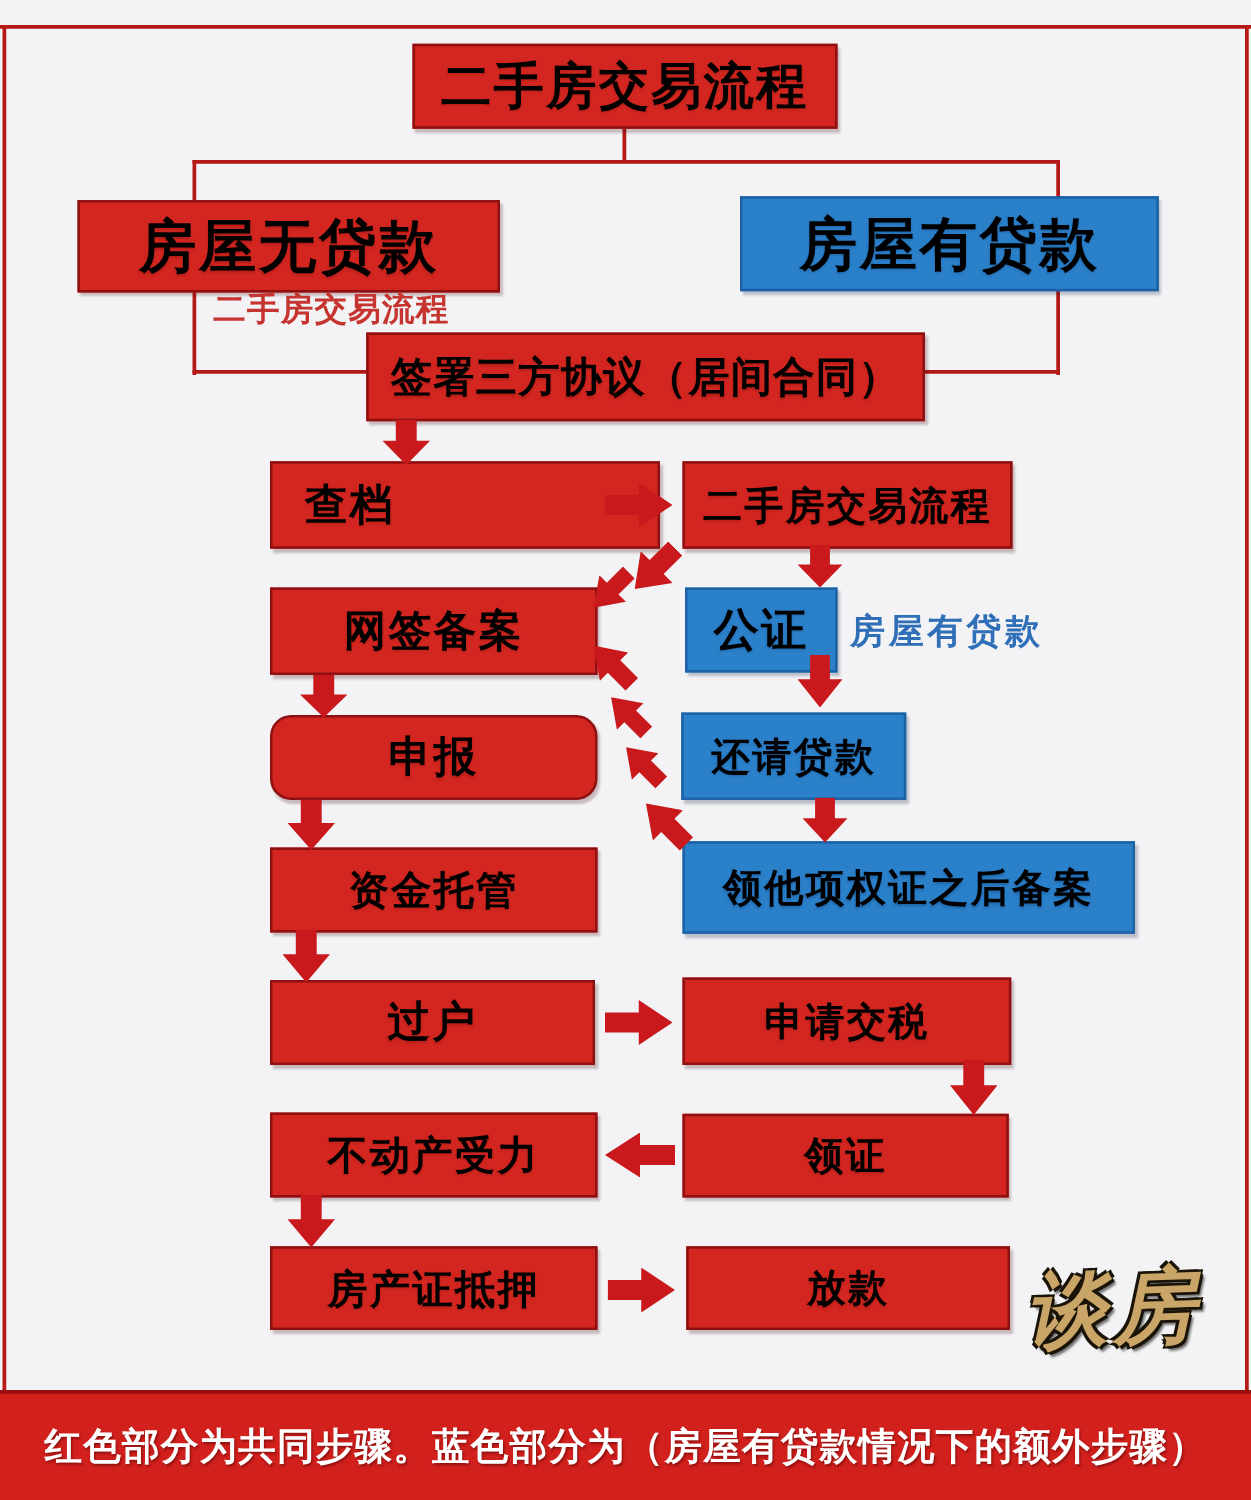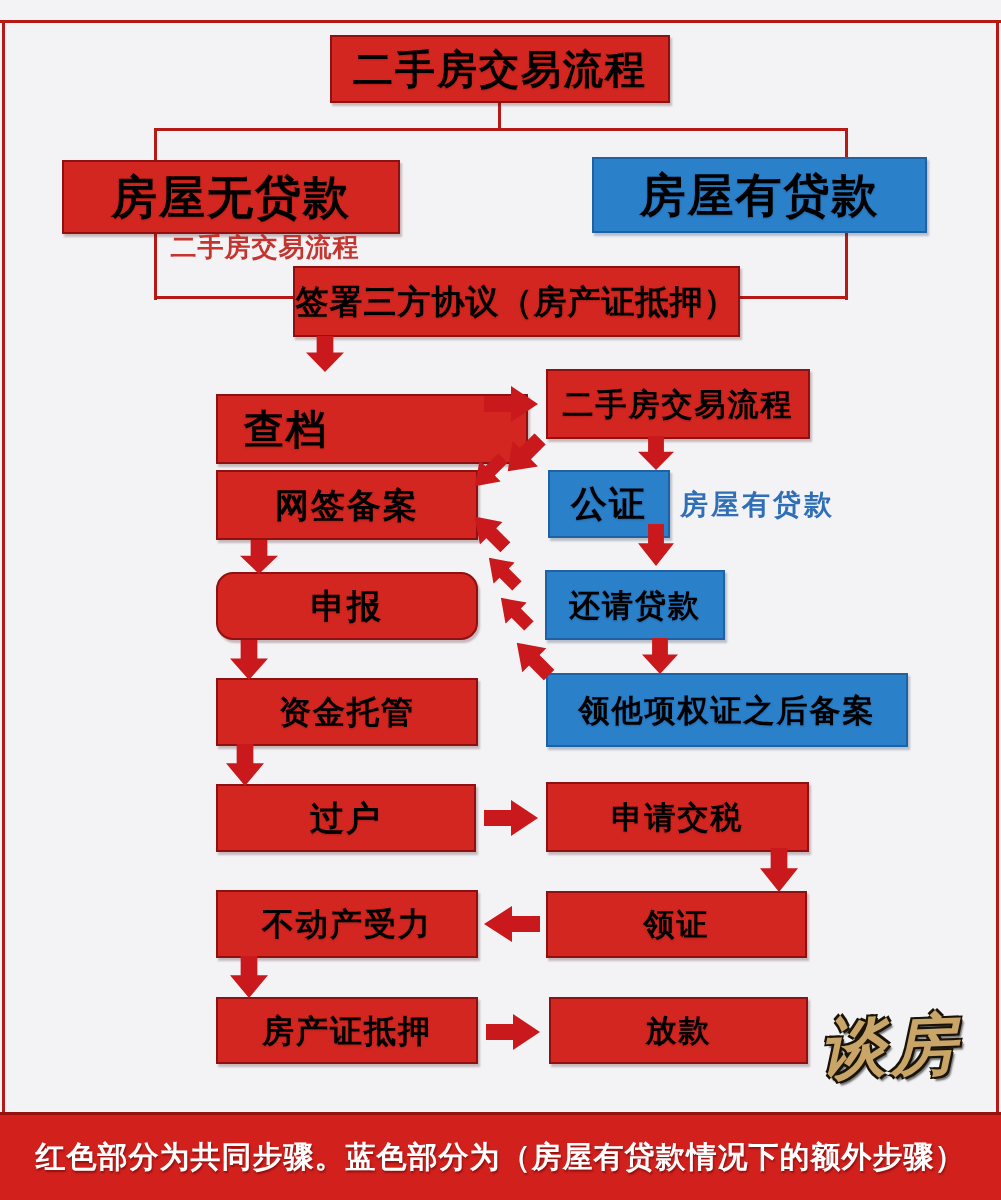--- a/index.html
+++ b/index.html
@@ -98,24 +98,24 @@
   </div>
   <div class="freetext rednote" style="left:150px;top:234px;width:230px;">
     <span>二手房交易流程</span>
   </div>
 
   <div class="box blue" style="left:592px;top:157px;width:335px;height:76px;font-size:46px;">
     <span>房屋有贷款</span>
   </div>
 
   <div class="box red" style="left:293px;top:266px;width:447px;height:71px;font-size:33px;letter-spacing:1px;">
-    <span>签署三方协议（房产证抵押）</span>
+    <span>签署三方协议（居间合同）</span>
   </div>
 
-  <div class="box red alignleft" style="left:216px;top:369px;width:312px;height:70px;font-size:40px;margin-top:25px;">
+  <div class="box red alignleft" style="left:216px;top:369px;width:312px;height:70px;font-size:34px;">
     <span>查档</span>
   </div>
   <div class="box red" style="left:216px;top:470px;width:262px;height:70px;font-size:34px;">
     <span>网签备案</span>
   </div>
   <div class="box red" style="left:216px;top:572px;width:262px;height:68px;font-size:34px;border-radius:17px;">
     <span>申报</span>
   </div>
   <div class="box red" style="left:216px;top:678px;width:262px;height:68px;font-size:32px;">
     <span>资金托管</span>

